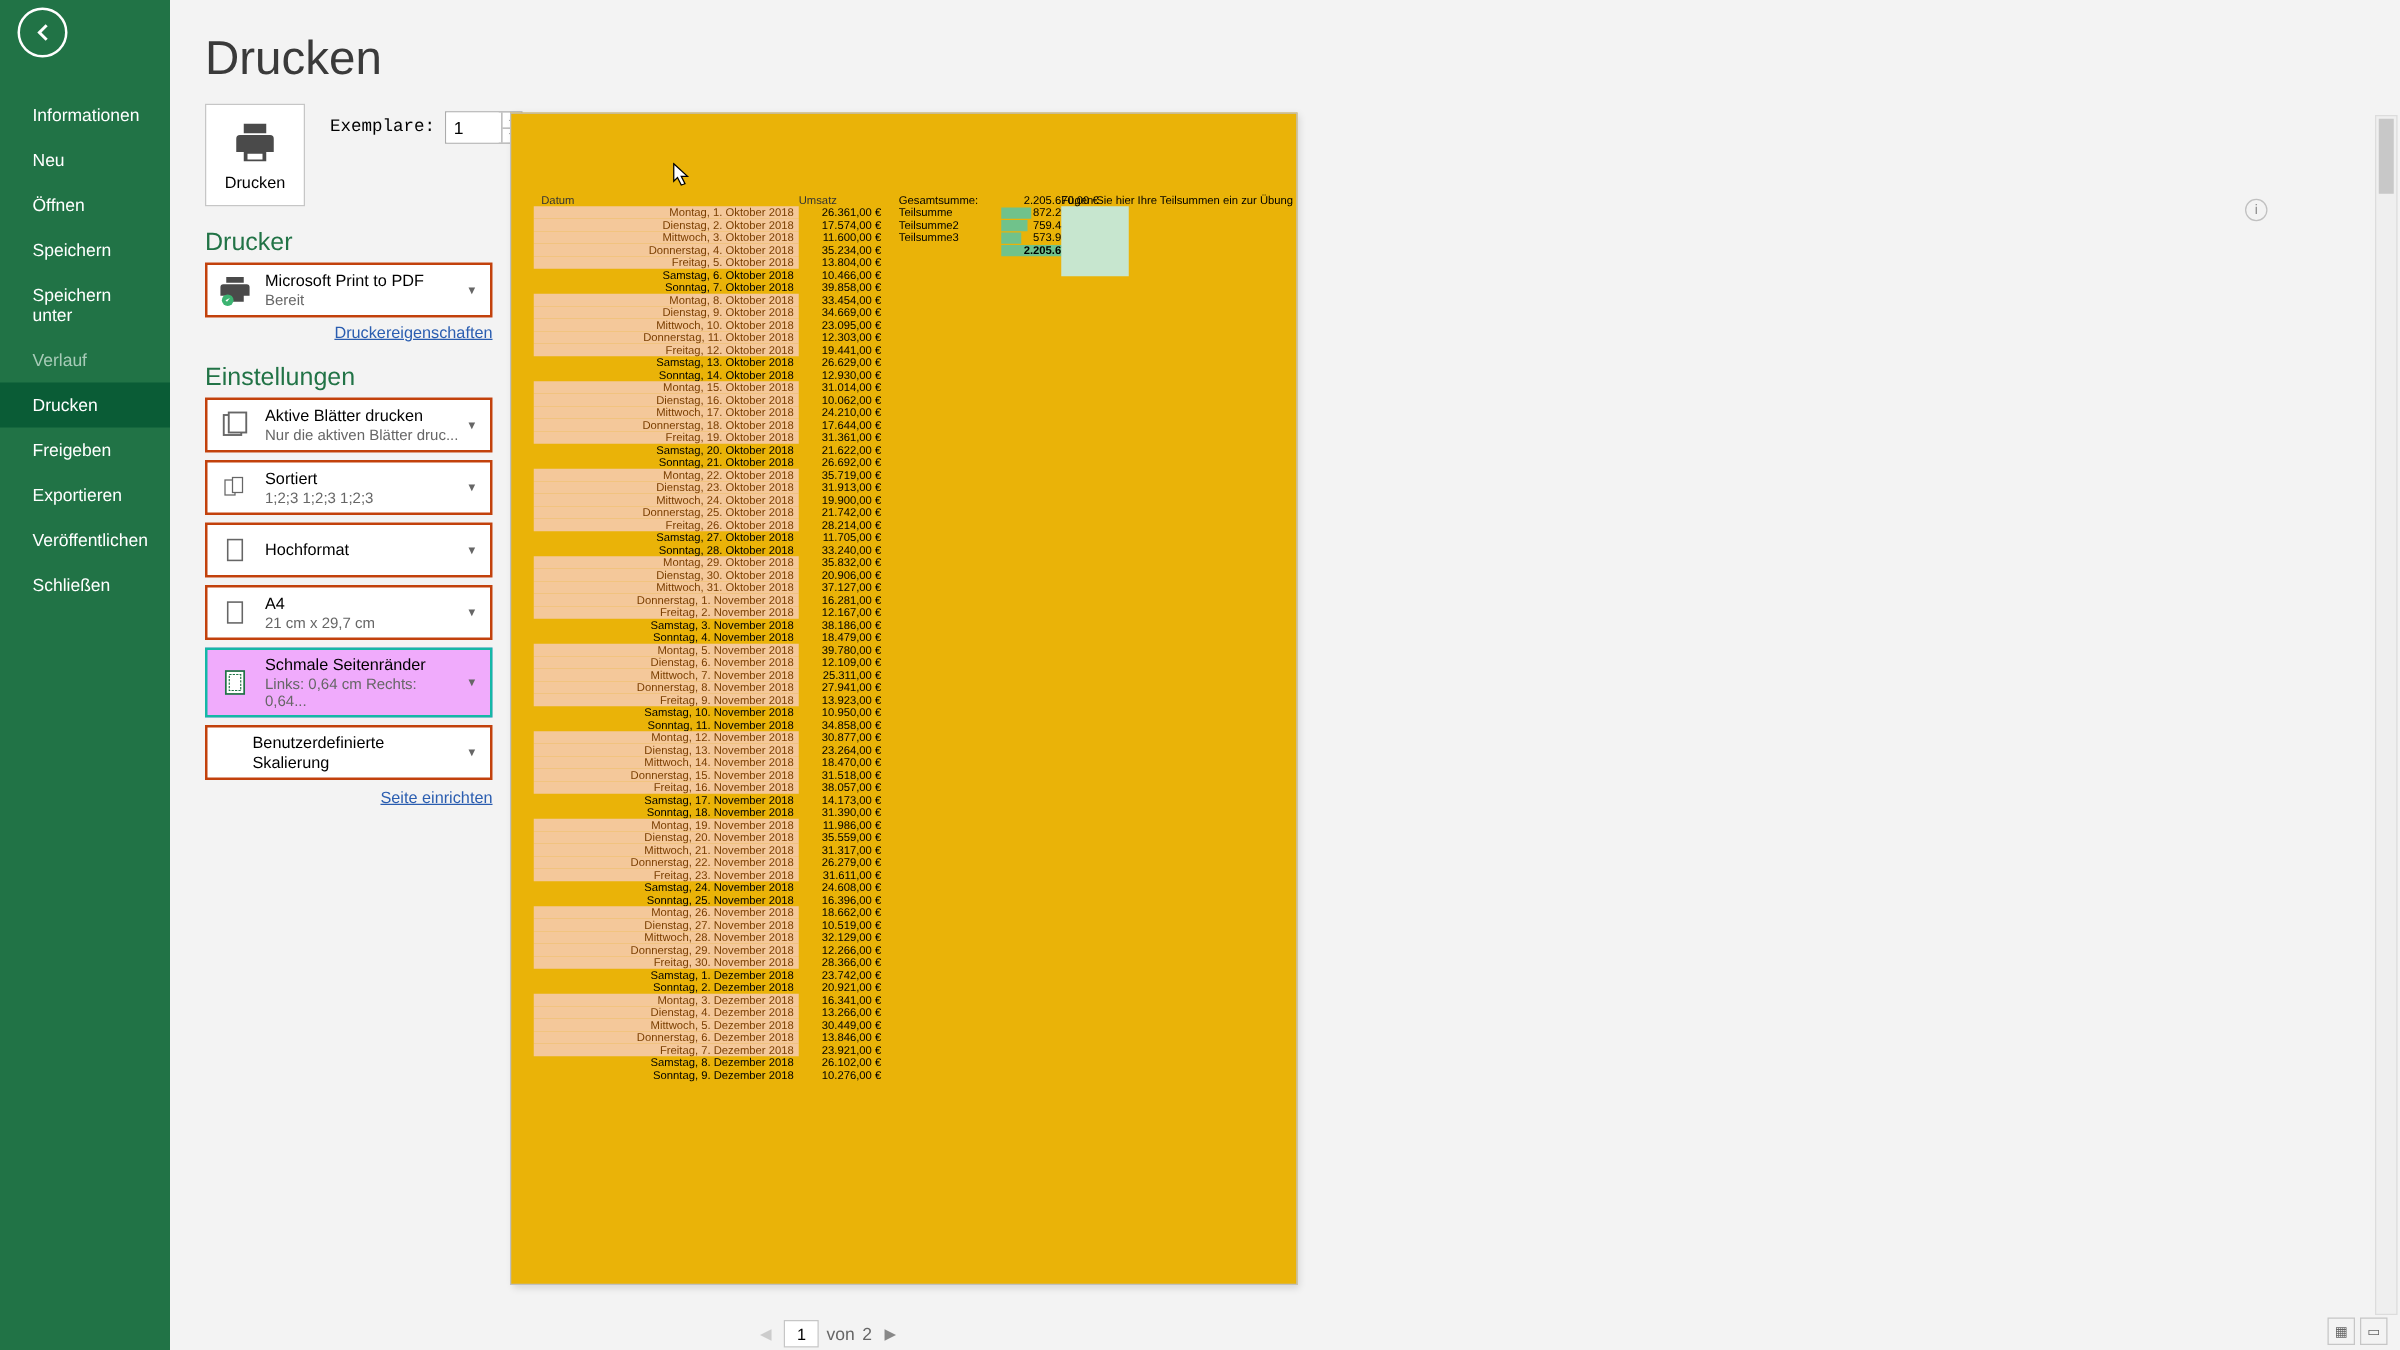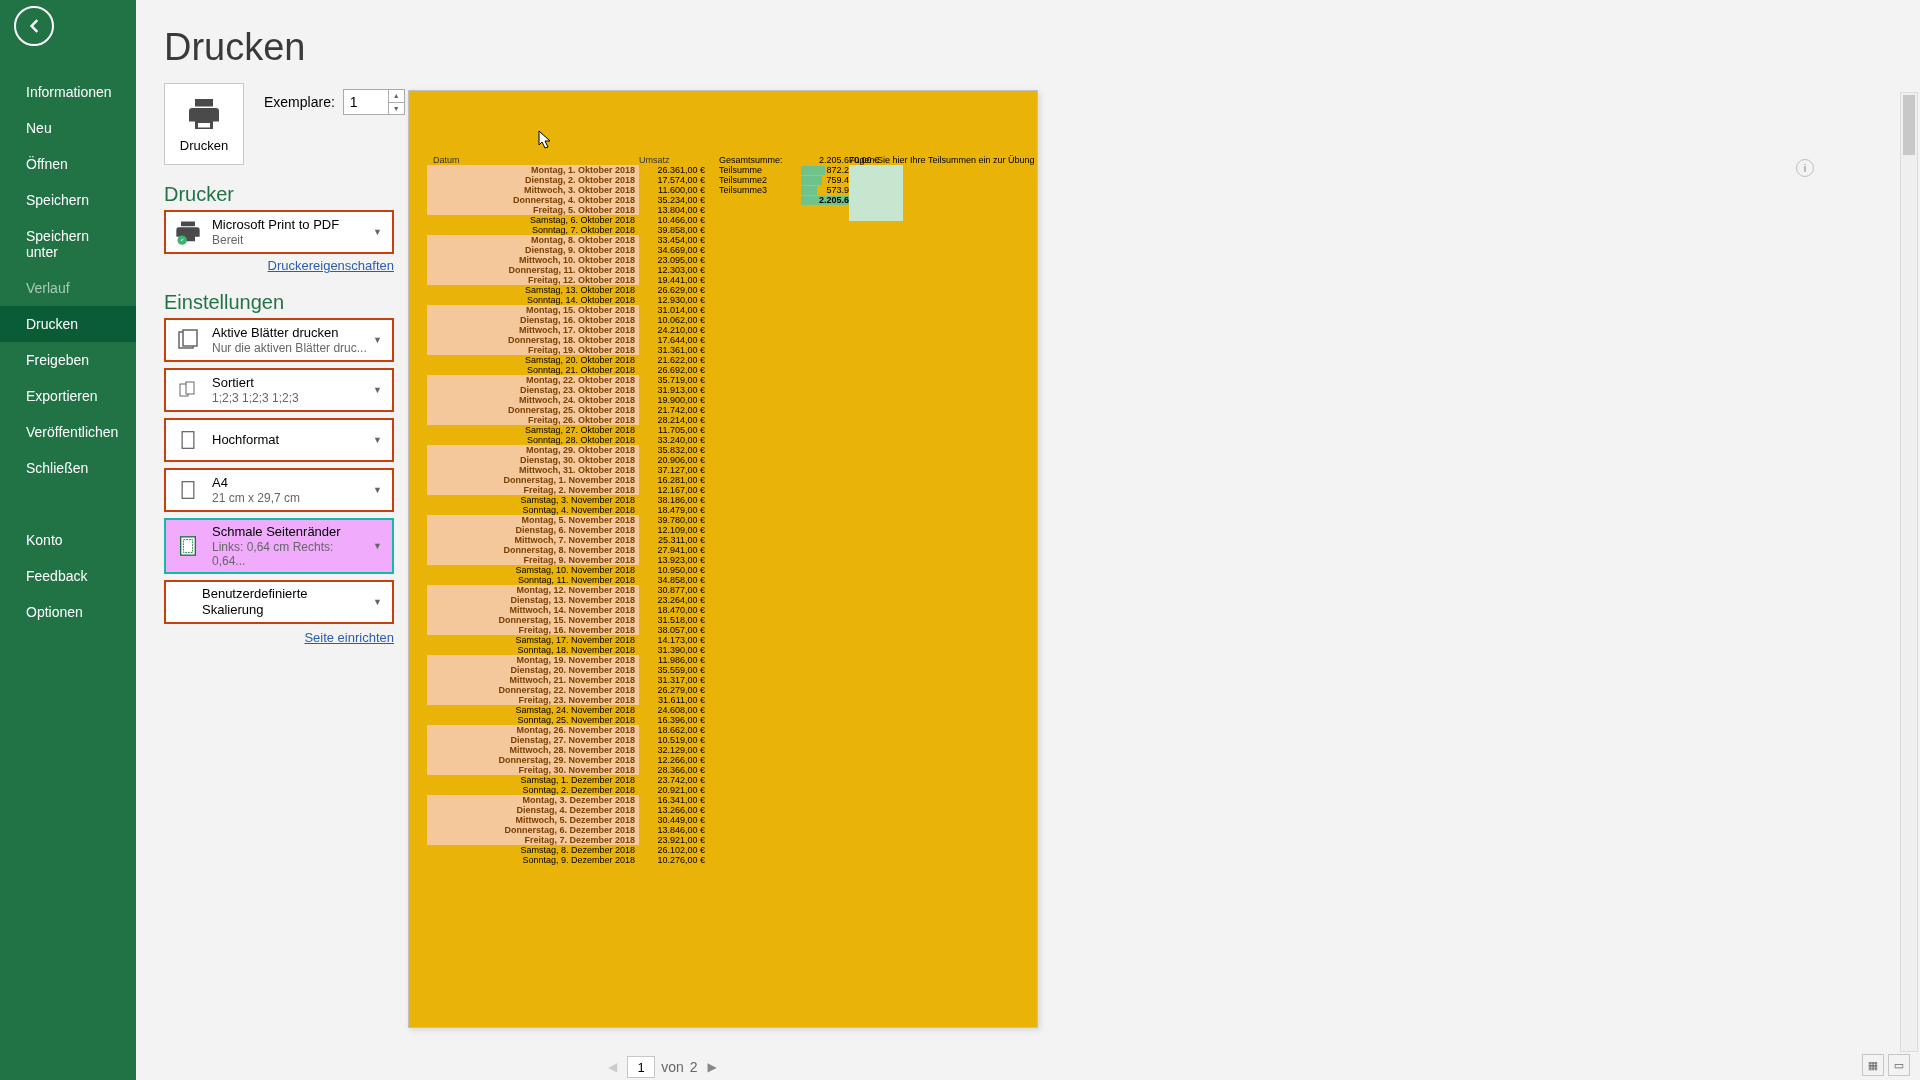--- a/index.html
+++ b/index.html
@@ -18,21 +18,21 @@
 
 .main { position: absolute; left: 124px; top: 0; right: 0; bottom: 0; padding: 26px 0 0 40px; }
 .page-title { font-size: 38px; font-weight: 300; color: #3a3a3a; margin-bottom: 14px; }
 
 .print-row { display: flex; align-items: flex-start; gap: 20px; }
 .print-btn { width: 80px; height: 82px; border: 1px solid #c6c6c6; background: #fff; display: flex; flex-direction: column; align-items: center; justify-content: center; gap: 6px; cursor: pointer; }
 .print-btn svg { width: 36px; height: 36px; fill: #4a4a4a; }
 .print-btn-label { font-size: 13px; }
 
 .copies { display: flex; align-items: center; gap: 8px; margin-top: 6px; }
-.copies-label { font-size: 14px; }
+.copies-label { font-size: 14px; font-family: Liberation Mono, monospace; }
 .spinner { position: relative; width: 62px; height: 26px; border: 1px solid #ababab; background: #fff; }
 .spinner input { border: none; width: 42px; height: 100%; padding: 0 6px; font-size: 14px; outline: none; }
 .spinner .btns { position: absolute; right: 0; top: 0; width: 16px; height: 100%; display: flex; flex-direction: column; border-left: 1px solid #ababab; }
 .spinner .btns div { flex: 1; display: flex; align-items: center; justify-content: center; font-size: 7px; cursor: pointer; color: #666; }
 .spinner .btns div:first-child { border-bottom: 1px solid #ababab; }
 
 .section-title { font-size: 20px; font-weight: 300; color: #217346; margin-top: 18px; margin-bottom: 4px; }
 .printer-row { position: relative; }
 .info-icon { position: absolute; right: 106px; top: -24px; width: 18px; height: 18px; border: 1px solid #c0c0c0; border-radius: 50%; font-size: 11px; color: #888; display: flex; align-items: center; justify-content: center; }
 
@@ -52,21 +52,21 @@
 .preview-page { position: absolute; left: 408px; top: 90px; width: 630px; height: 938px; background: #eab308; border: 1px solid #c0c0c0; box-shadow: 2px 2px 6px rgba(0,0,0,0.12); transform: scale(1); transform-origin: top left; padding: 64px 18px 30px 18px; font-size: 9px; }
 .cursor-arrow { position: absolute; left: 538px; top: 130px; pointer-events: none; }
 
 .pv-row { display: flex; }
 .pv-col-date { width: 212px; text-align: right; padding-right: 4px; }
 .pv-col-val { width: 70px; text-align: right; padding-right: 4px; }
 .pv-col-slabel { width: 82px; text-align: left; }
 .pv-col-sval { width: 78px; text-align: right; position: relative; }
 .pv-head { font-size: 9px; font-weight: normal; color: #333; }
 .pv-head .pv-col-date { text-align: left; padding-left: 6px; }
-.wk { background: #f4c89a; font-weight: bold; color: #7a3e00; }
+.wk { background: #f4c89a; font-weight: normal; color: #7a3e00; }
 .small-green-bar { position: absolute; left: 0; top: 1px; height: 9px; background: #70c28b; }
 .green-block { position: absolute; background: #c7e6cf; }
 .note-text { position: absolute; font-size: 9px; }
 
 
 .page-nav { position: absolute; left: 480px; bottom: 2px; display: flex; align-items: center; gap: 6px; font-size: 14px; color: #666; }
 .page-nav input { width: 28px; height: 22px; border: 1px solid #c6c6c6; text-align: center; font-size: 13px; }
 .nav-arrow { cursor: pointer; padding: 2px 4px; color: #888; font-size: 12px; }
 .nav-arrow.disabled { color: #ccc; cursor: default; }
 
@@ -92,25 +92,20 @@
       <div class="sb-item">Speichern</div>
       <div class="sb-item">Speichern unter</div>
       <div class="sb-item disabled">Verlauf</div>
       <div class="sb-item active">Drucken</div>
       <div class="sb-item">Freigeben</div>
       <div class="sb-item">Exportieren</div>
       <div class="sb-item">Veröffentlichen</div>
       <div class="sb-item">Schließen</div>
     </div>
   <div class="sb-spacer"></div>
-  <div id="sb-foot">
-      <div class="sb-item">Konto</div>
-      <div class="sb-item">Feedback</div>
-      <div class="sb-item">Optionen</div>
-    </div>
 </div>
 
 <div class="main">
   <div class="page-title">Drucken</div>
 
   <div class="print-row">
     <div class="print-btn">
       <svg viewBox="0 0 24 24">
           <path d="M6 2h12v5H6zM4 8h16a2 2 0 012 2v7h-4v5H6v-5H2v-7a2 2 0 012-2zm4 10v3h8v-3H8zm10-5a1 1 0 110-2 1 1 0 010 2z"></path>
         </svg>

